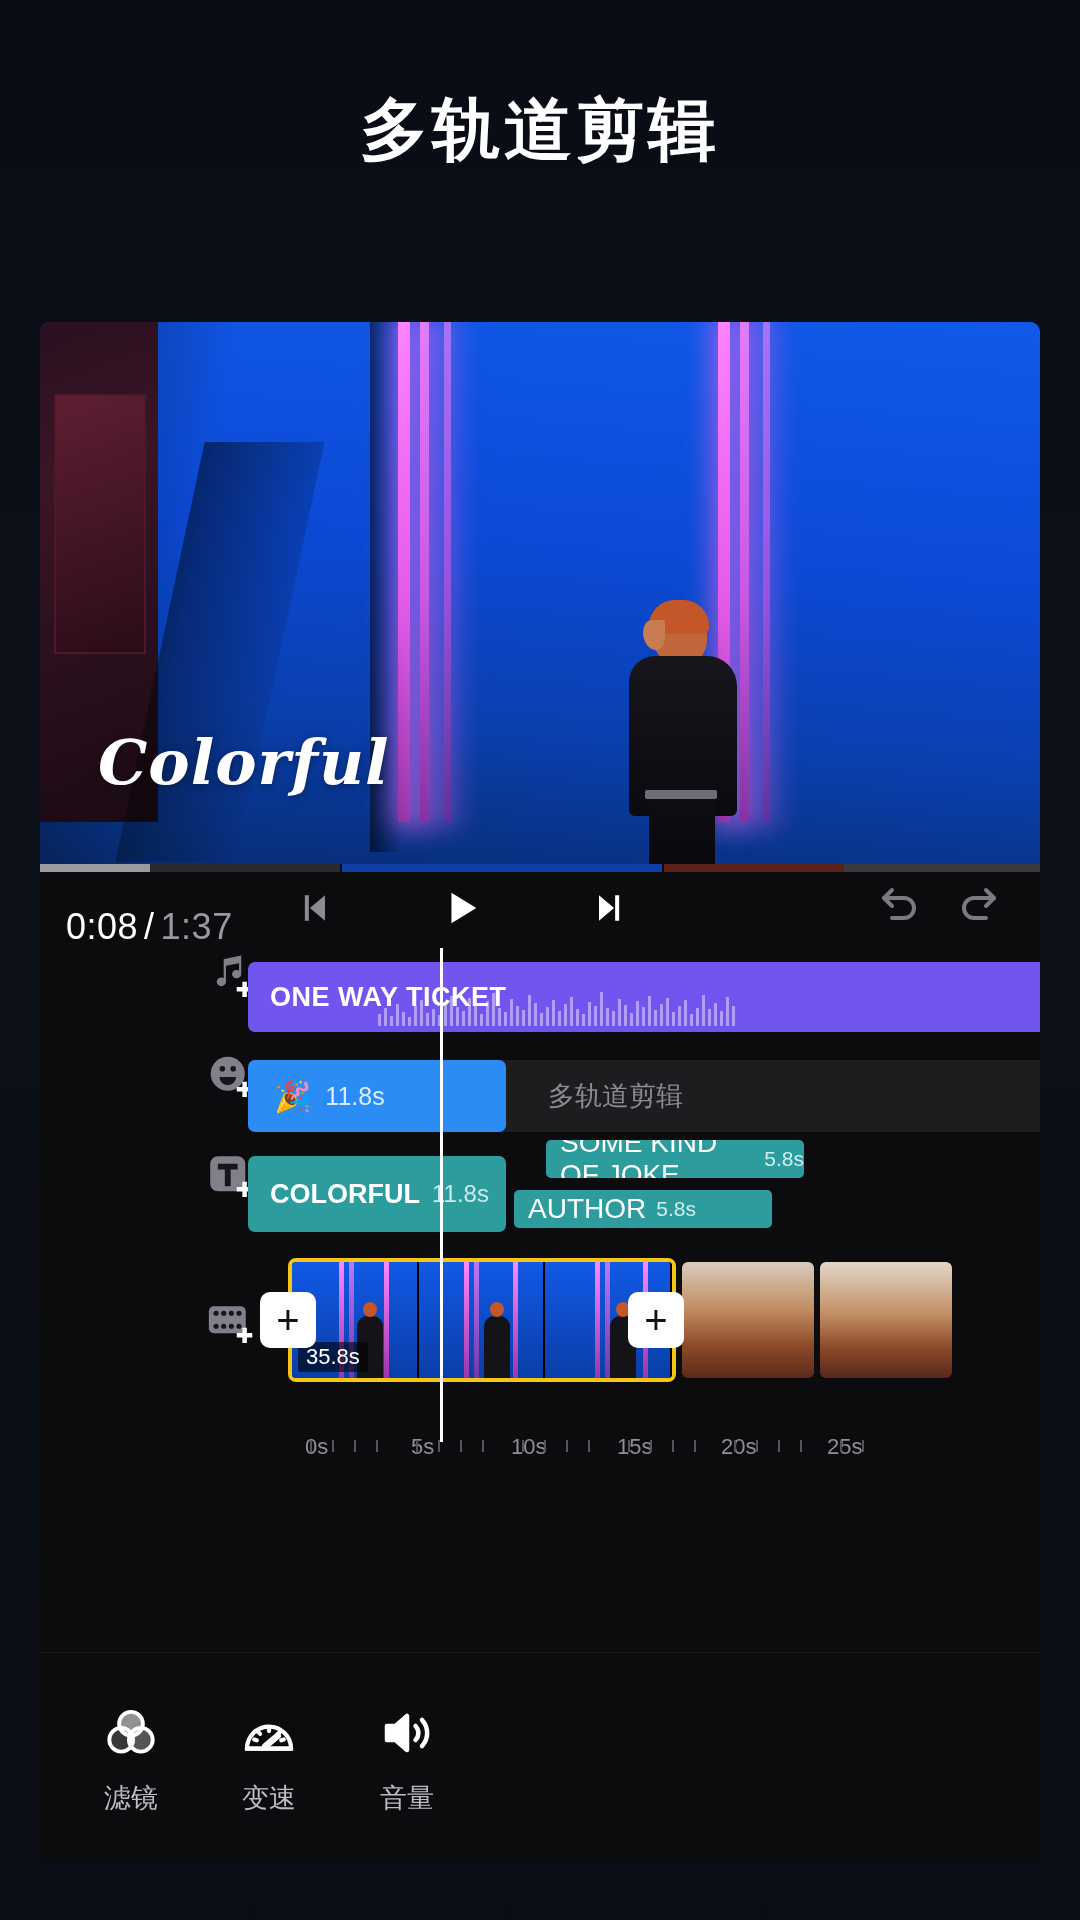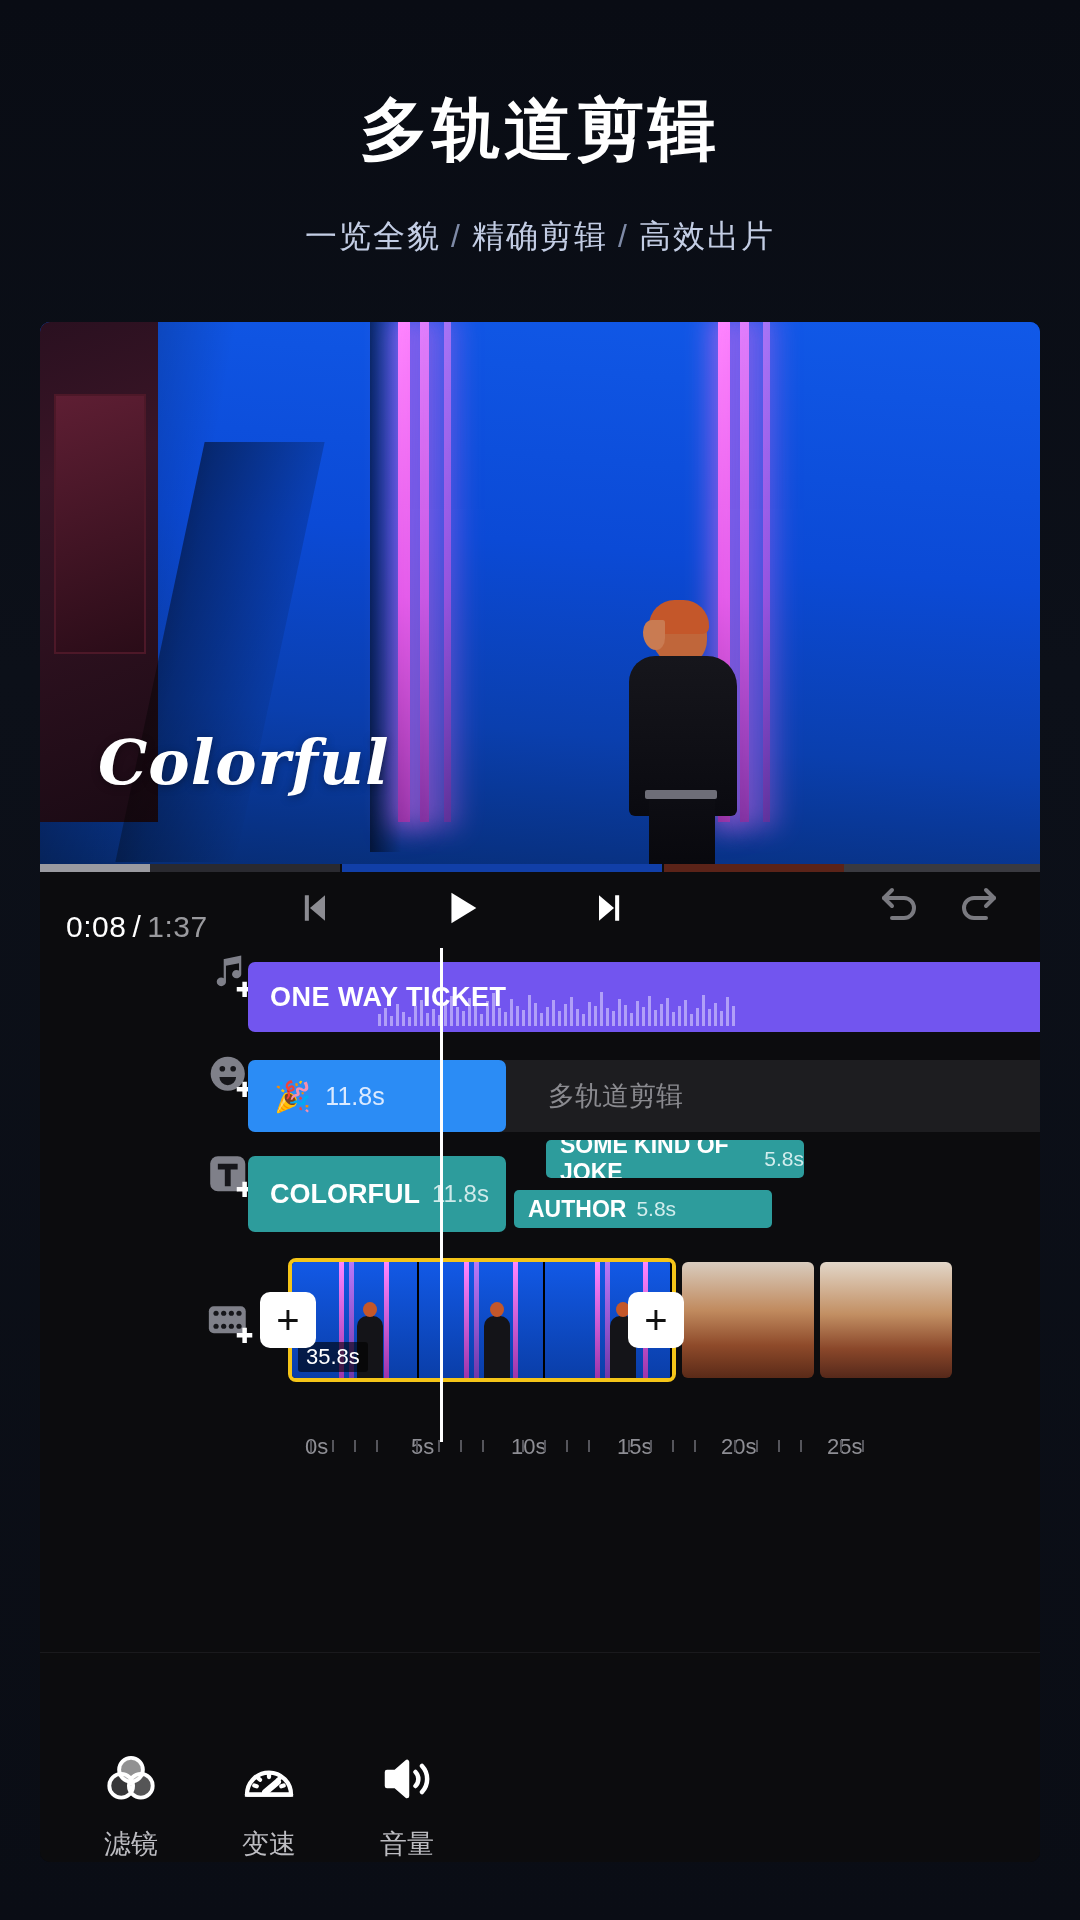--- a/index.html
+++ b/index.html
@@ -114,21 +114,21 @@
     position: relative; width: 100%; height: 8px; background: #2e2e33;
     display: flex;
   }
   .scrub-seg { height: 8px; }
 
   
   .transport {
     position: relative; height: 76px; background: #0c0c0e;
     display: flex; align-items: center;
   }
-  .time { margin-left: 26px; font-size: 30px; letter-spacing: .5px; margin-top: 33px; }
+  .time { margin-left: 26px; font-size: 36px; letter-spacing: .5px; margin-top: 33px; }
   .time .cur { color: #ffffff; }
   .time .sep { color: #ffffff; margin: 0 6px; }
   .time .total { color: #9a9a9e; }
   .tbtn { cursor: default; display: flex; align-items: center; justify-content: center; }
   .t-prev { position: absolute; left: 252px; }
   .t-play { position: absolute; left: 398px; }
   .t-next { position: absolute; left: 548px; }
   .t-undo { position: absolute; right: 116px; }
   .t-redo { position: absolute; right: 38px; }
 
@@ -181,21 +181,21 @@
   .text-clip-main .lbl { margin-left: 22px; color: #fff; font-size: 27px; font-weight: 700; }
   .text-clip-main .dur { margin-left: 12px; color: #cfeaea; font-size: 24px; }
   .text-clip-a {
     left: 298px; top: -8px; height: 38px; width: 258px;
     background: #2d9c9c; display: flex; align-items: center; border-radius: 5px;
   }
   .text-clip-b {
     left: 266px; top: 42px; height: 38px; width: 258px;
     background: #2d9c9c; display: flex; align-items: center; border-radius: 5px;
   }
-  .text-chip .lbl { margin-left: 14px; color: #fff; font-size: 23px; font-weight: 700; }
+  .text-chip .lbl { margin-left: 14px; color: #fff; font-size: 28px; font-weight: 400; }
   .text-chip .dur { margin-left: 10px; color: #d2eded; font-size: 21px; }
 
   
   .video-lane { position: absolute; left: 208px; right: 0; top: 10px; height: 130px; }
   .vclip-sel {
     position: absolute; left: 40px; top: 0; width: 388px; height: 124px;
     border: 4px solid #f5c518; border-radius: 8px; overflow: hidden;
   }
   .thumbs { position: absolute; inset: 0; display: flex; }
   .thumb { position: relative; flex: 1 1 0; overflow: hidden; border-right: 2px solid #000; }
@@ -240,36 +240,33 @@
   }
   .rtick { position: absolute; bottom: 0; margin-left: 17px; }
   .rminor {
     position: absolute; bottom: 8px; width: 2px; height: 12px; background: #55555b;
   }
 
   
   .toolbar {
     position: absolute; left: 0; right: 0; bottom: 0; height: 210px;
     background: #0c0c0e; border-top: 1px solid #1a1a1d;
-    display: flex; align-items: flex-end; padding: 0 22px; gap: 0;
+    display: flex; align-items: center; padding: 0 22px; gap: 0;
   }
   .tool { width: 138px; flex: 0 0 138px; text-align: center; }
   .tool .ic { height: 66px; display: flex; align-items: center; justify-content: center; }
   .tool .lb { margin-top: 14px; color: #bdbdc2; font-size: 27px; }
 </style>
 </head>
 <body>
 
 <div class="page">
 
   <div class="header">
     <div class="title">多轨道剪辑</div>
-    <div class="subtitle">
-      <span>一览全貌</span><span class="sep">/</span><span>精确剪辑</span><span class="sep">/</span><span>高效出片</span>
-    </div>
   </div>
 
   <div class="app">
 
     <div class="preview">
       <div class="pv-wall"></div>
       <div class="pv-darkleft"></div>
       <div class="pv-frame"></div>
       <div class="pv-shadowcol"></div>
       <div class="neon n1"></div>

